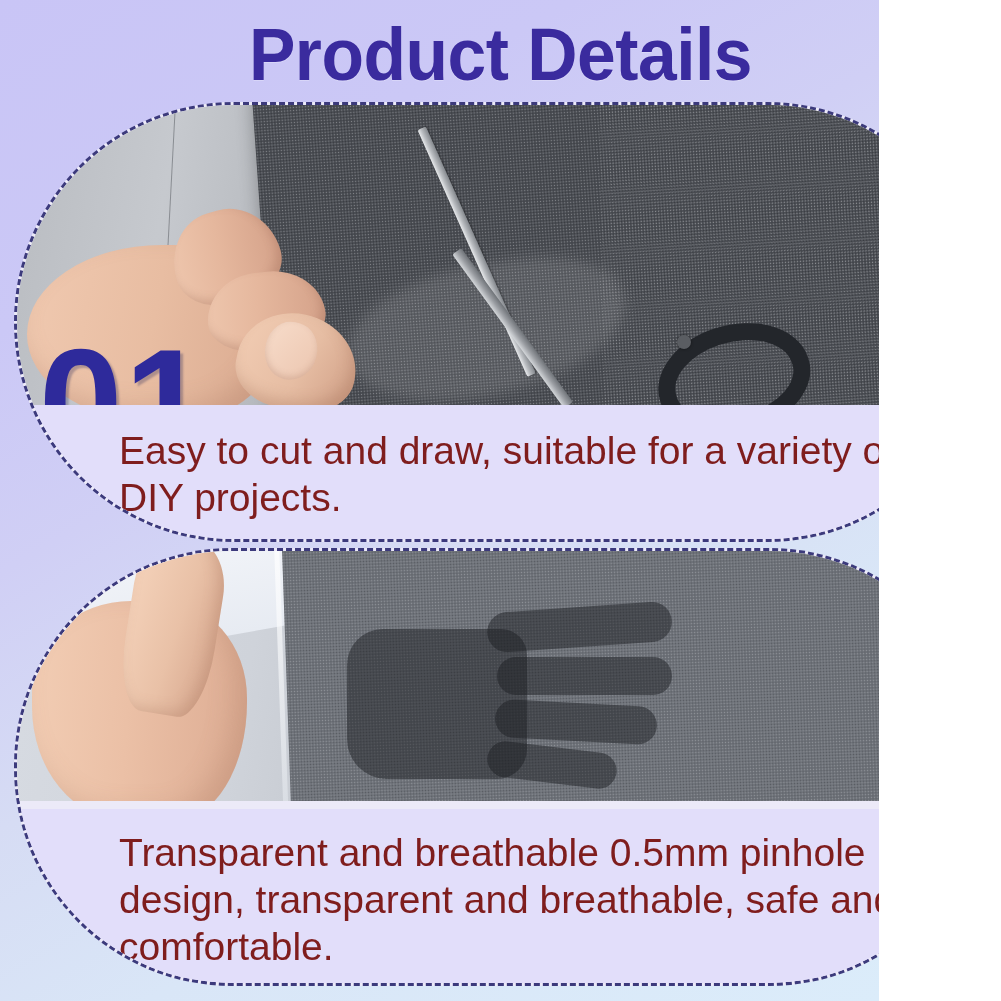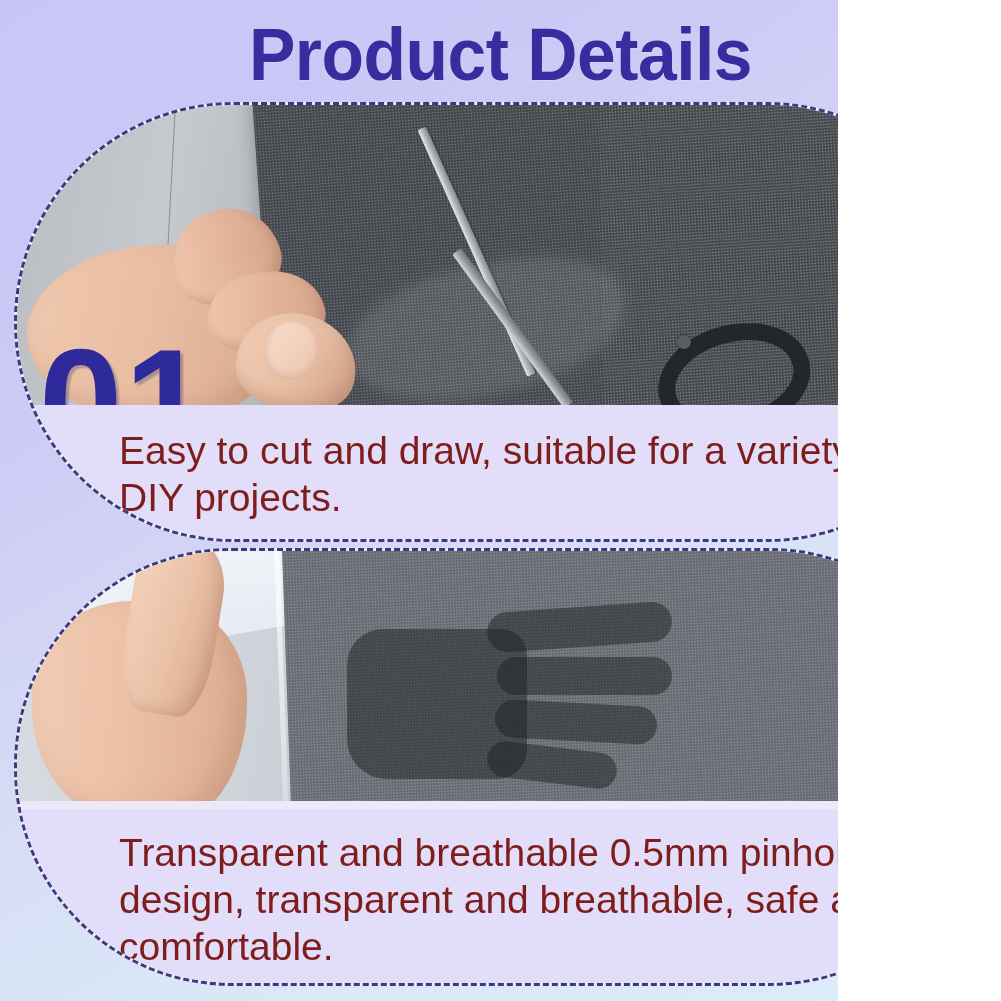--- a/index.html
+++ b/index.html
@@ -18,20 +18,21 @@
     width: 838px;
     height: 1001px;
     background: linear-gradient(150deg,
         #c9c5f6 0%,
         #cbc8f6 22%,
         #d0cff5 38%,
         #d6dcf4 55%,
         #d9e6f7 72%,
         #dbecfa 100%);
     overflow: hidden;
+    padding-left: 41px;
   }
 
   
   #title {
     position: absolute;
     top: 14px;
     left: 0;
     width: 1001px;
     text-align: center;
     font-size: 74px;

